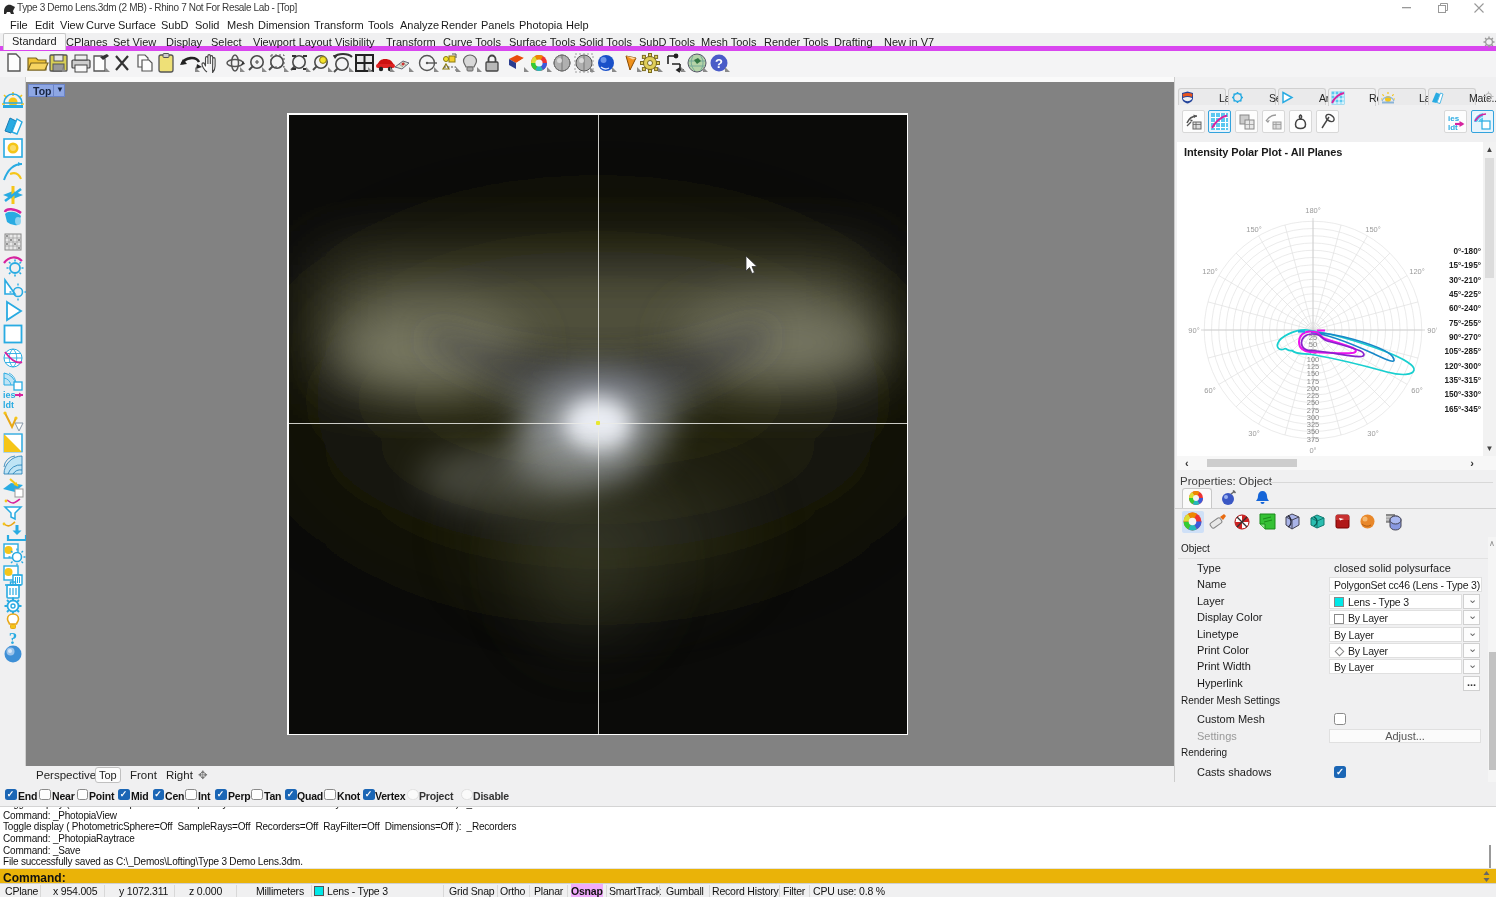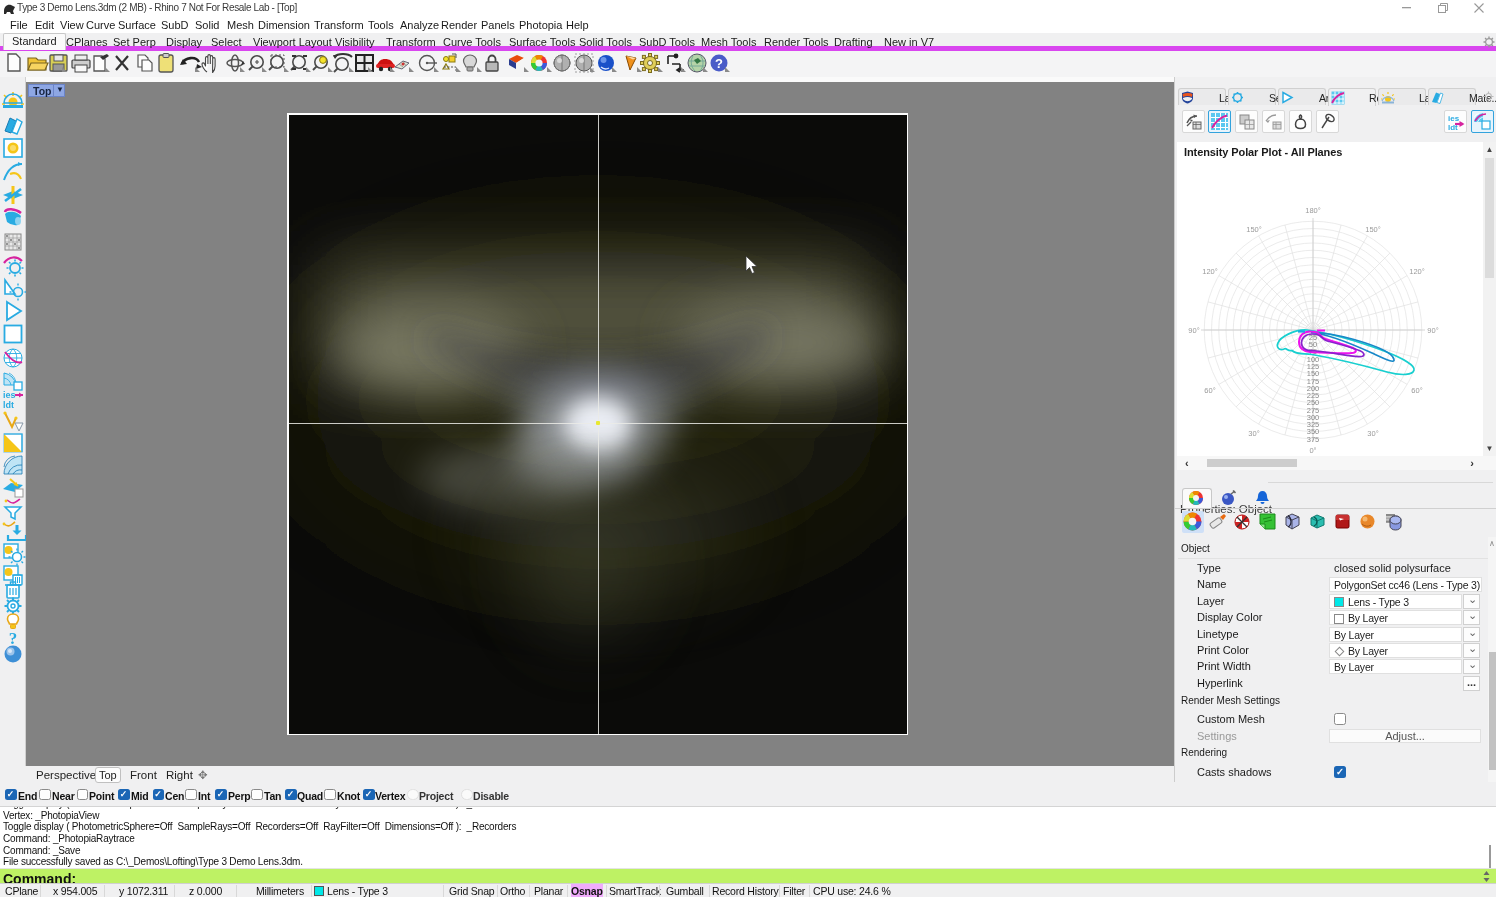--- a/index.html
+++ b/index.html
@@ -25,21 +25,21 @@
 #rightpanel { position:absolute; left:1174px; top:77px; width:322px; height:705px; background:#f0f0f1; border-left:1px solid #cccccc; }
 #vptabs { position:absolute; left:26px; top:766px; width:1148px; height:20px; background:#f0f0f1; font-size:11.5px; color:#222; }
 #osnap { position:absolute; left:0; top:786px; width:1496px; height:20px; background:#f0f0f1; }
 #osnap .lbl { position:absolute; top:3.5px; font-size:10.5px; font-weight:bold; letter-spacing:-0.2px; color:#111; }
 .cb { position:absolute; top:2.5px; width:11.5px; height:11.5px; border-radius:2.5px; }
 .cb.on { background:#1b66b5; }
 .cb.on:after { content:"✓"; color:#fff; font-size:9px; position:absolute; left:1.8px; top:0.2px; font-weight:bold; }
 .cb.off { background:#fdfdfd; border:1px solid #8a8a8a; }
 .cb.dis { background:#fafafa; border:1px solid #e0e0e0; border-radius:6px; }
 #cmdarea { position:absolute; left:0; top:806px; width:1496px; height:62px; background:#ffffff; border-top:1px solid #d4d4d4; overflow:hidden; font-size:10px; letter-spacing:-0.2px; color:#111; line-height:11.7px; }
-#cmdprompt { position:absolute; left:0; top:868px; width:1496px; height:15px; background:#bef264; border-top:1px solid #e4e4e4; font-size:14px; font-weight:bold; color:#111; }
+#cmdprompt { position:absolute; left:0; top:868px; width:1496px; height:15px; background:#eab308; border-top:1px solid #e4e4e4; font-size:12px; font-weight:bold; color:#111; }
 #statusbar { position:absolute; left:0; top:883px; width:1496px; height:14px; background:#f0f0f1; border-top:1px solid #d0d0d0; font-size:10.5px; letter-spacing:-0.2px; color:#111; }
 #statusbar span { position:absolute; top:1px; }
 .sep { position:absolute; top:1px; width:1px; height:12px; background:#d8d8d8; }
 .ptab { position:absolute; top:11px; width:48px; height:17px; background:#eaeaeb; border:1px solid #d0d0d0; border-bottom:none; border-radius:3px 3px 0 0; font-size:10.5px; letter-spacing:-0.2px; color:#222; }
 .ptab svg { position:absolute; left:2px; top:2px; }
 .ptab span { position:absolute; left:16px; top:2.5px;padding-left:24px; }
 .ptab.active { background:#f0f0f1; height:18px; }
 .pbtn { position:absolute; top:33px; width:23px; height:23px; background:#fdfdfd; border:1px solid #d8d8d8; border-radius:2px; }
 .pbtn svg { position:absolute; left:2px; top:2px; }
 .pbtn.sel { border:1px solid #33a3dd; background:#e8f4fc; }
@@ -95,21 +95,21 @@
     <span style="left:368px">Tools</span>
     <span style="left:400px">Analyze</span>
     <span style="left:441px">Render</span>
     <span style="left:481px">Panels</span>
     <span style="left:519px">Photopia</span>
     <span style="left:566px">Help</span>
 </div>
 <div id="tabrow">
   <span class="active" style="left:3px">Standard</span>
   <span style="left:66px">CPlanes</span>
-    <span style="left:113px">Set Perp</span>
+    <span style="left:113px">Set View</span>
     <span style="left:166px">Display</span>
     <span style="left:211px">Select</span>
     <span style="left:253px">Viewport Layout</span>
     <span style="left:335px">Visibility</span>
     <span style="left:386px">Transform</span>
     <span style="left:443px">Curve Tools</span>
     <span style="left:509px">Surface Tools</span>
     <span style="left:579px">Solid Tools</span>
     <span style="left:639px">SubD Tools</span>
     <span style="left:701px">Mesh Tools</span>
@@ -767,35 +767,49 @@
       </g>
 
       <path d="M130 174 C118 173 103 181 101 187 C99 191 102 195 107 193 C110 191.5 110 195.5 115 194.5 C120 199 128 197 135 198.5 C155 202 185 209 210 216 C225 220 236 219 237 214 C238 210 228 203 207 195 C180 185 152 177 130 174 Z" fill="none" stroke="#18cfcf" stroke-width="1.7"></path>
       <path d="M134 176.5 C150 178 173 187 195 197 C208 203 218 208 217 203.5 C216 197 198 189.5 177 183.5 C159 178.5 143 176.3 134 176.5 Z" fill="none" stroke="#1888c8" stroke-width="1.7"></path>
       <path d="M134 175.5 C126.5 175 122 180 122 186 C122 192 127 196.3 133.5 196 C140 196.3 146 196.8 152 196.8 C161 197.3 171 197.8 176.5 196.8 C180 196 179.5 193.5 176 192 C168 188.5 157 185.5 148.5 183 C145 182 143.5 179 141 177 C139 175.8 136.5 175.6 134 175.5 Z" fill="none" stroke="#ee11ee" stroke-width="2"></path>
       <path d="M135 178 C128.5 178 124.5 182 124.5 187 C124.5 191.8 129 195 134.5 194.5 C142 195 152 196.5 162 198.2 C172 200 182 201.5 185.5 200.2 C188 199.2 187 196.5 183.5 195 C174 191 160 187.5 151 185.2 C147 184.2 145 181.5 142.5 179.5 C140.5 178.2 137.5 178 135 178 Z" fill="none" stroke="#8822cc" stroke-width="1.7"></path>
       <path d="M121 175.5 h7" stroke="#18a8e8" stroke-width="2.2"></path>
       <path d="M140 174.5 h8" stroke="#ee11ee" stroke-width="2"></path>
     </svg>
 
+    <div id="plegend">
+      <div>0°-180°</div>
+        <div>15°-195°</div>
+        <div>30°-210°</div>
+        <div>45°-225°</div>
+        <div>60°-240°</div>
+        <div>75°-255°</div>
+        <div>90°-270°</div>
+        <div>105°-285°</div>
+        <div>120°-300°</div>
+        <div>135°-315°</div>
+        <div>150°-330°</div>
+        <div>165°-345°</div>
+    </div>
   </div>
 
   <div style="position:absolute;left:308px;top:65px;width:13px;height:314px;background:#f2f2f2;">
     <div style="position:absolute;left:2.5px;top:3px;color:#444;font-size:8px;">▲</div>
     <div style="position:absolute;left:2.5px;bottom:3px;color:#444;font-size:8px;">▼</div>
     <div style="position:absolute;left:2px;top:16px;width:9px;height:120px;background:#dcdcdc;"></div>
   </div>
 
   <div style="position:absolute;left:2px;top:379px;width:319px;height:14px;background:#f7f7f7;">
     <div style="position:absolute;left:8px;top:1px;color:#333;font-size:11px;font-weight:bold;">‹</div>
     <div style="position:absolute;left:30px;top:3px;width:90px;height:8px;background:#cdcdcd;"></div>
     <div style="position:absolute;right:22px;top:1px;color:#333;font-size:11px;font-weight:bold;">›</div>
   </div>
 
-  <div style="position:absolute;left:5px;top:398px;font-size:11.5px;color:#3c3c3c;margin-top:28px;">Properties: Object</div>
+  <div style="position:absolute;left:5px;top:398px;font-size:11.5px;color:#3c3c3c;">Properties: Object</div>
   <div style="position:absolute;left:93px;top:405px;width:225px;height:1px;background:#d8d8d8;"></div>
   <div style="position:absolute;left:7px;top:411px;width:30px;height:20px;background:#fafafa;border:1px solid #c8c8c8;border-bottom:none;border-radius:3px 3px 0 0;"></div>
   <svg style="position:absolute;left:13px;top:413px" width="16" height="16" viewBox="0 0 16 16">
       <circle cx="8" cy="8" r="7" fill="#e33"></circle>
       <path d="M8 8 L15 8 A7 7 0 0 1 11.5 14 Z" fill="#3b5bdb"></path>
       <path d="M8 8 L11.5 14 A7 7 0 0 1 4.5 14 Z" fill="#2bb"></path>
       <path d="M8 8 L4.5 14 A7 7 0 0 1 1 8 Z" fill="#3c3"></path>
       <path d="M8 8 L1 8 A7 7 0 0 1 4.5 2 Z" fill="#dd3"></path>
       <path d="M8 8 L4.5 2 A7 7 0 0 1 11.5 2 Z" fill="#e80"></path>
       <circle cx="8" cy="8" r="3" fill="#f4f4f4"></circle>
@@ -972,21 +986,21 @@
     <span class="lbl" style="left:337px">Knot</span>
   <div class="cb on" style="left:363px"></div>
     <span class="lbl" style="left:375px">Vertex</span>
   <div class="cb dis" style="left:407px"></div>
     <span class="lbl" style="left:419px;color:#333">Project</span>
   <div class="cb dis" style="left:461px"></div>
     <span class="lbl" style="left:473px;color:#333">Disable</span>
 </div>
 <div id="cmdarea">
   <div style="position:absolute;left:3px;top:-9.5px;white-space:pre">Toggle display ( PhotometricSphere=Off  SampleRays=Off  Recorders=Off  RayFilter=Off  Dimensions=Off ):  _Recorders</div>
-  <div style="position:absolute;left:3px;top:2.5px">Vertex: _PhotopiaView</div>
+  <div style="position:absolute;left:3px;top:2.5px">Command: _PhotopiaView</div>
   <div style="position:absolute;left:3px;top:14.2px;white-space:pre">Toggle display ( PhotometricSphere=Off  SampleRays=Off  Recorders=Off  RayFilter=Off  Dimensions=Off ):  _Recorders</div>
   <div style="position:absolute;left:3px;top:25.9px">Command: _PhotopiaRaytrace</div>
   <div style="position:absolute;left:3px;top:37.6px">Command: _Save</div>
   <div style="position:absolute;left:3px;top:49.3px">File successfully saved as C:\_Demos\Lofting\Type 3 Demo Lens.3dm.</div>
   <div style="position:absolute;left:1489px;top:38px;width:2px;height:24px;background:#999"></div>
 </div>
 <div id="cmdprompt">
     <span style="position:absolute;left:3px;top:2px">Command:</span>
   <svg class="abs" style="left:1482px;top:1px" width="9" height="13" viewBox="0 0 9 13">
       <path d="M4.5 1 L7.5 5 H1.5 Z" fill="#666"></path>
@@ -1016,14 +1030,14 @@
   <span style="left:571px;background:#f0abfc;font-weight:bold;padding:0 0;top:0;height:14px;line-height:14px;">Osnap</span>
     <div class="sep" style="left:606px"></div>
   <span style="left:609px">SmartTrack</span>
     <div class="sep" style="left:659px"></div>
   <span style="left:666px">Gumball</span>
     <div class="sep" style="left:709px"></div>
   <span style="left:712px">Record History</span>
     <div class="sep" style="left:779px"></div>
   <span style="left:783px">Filter</span>
     <div class="sep" style="left:809px"></div>
-  <span style="left:813px">CPU use: 24.6 %</span>
+  <span style="left:813px">CPU use: 0.8 %</span>
 </div>
 
 </body></html>

